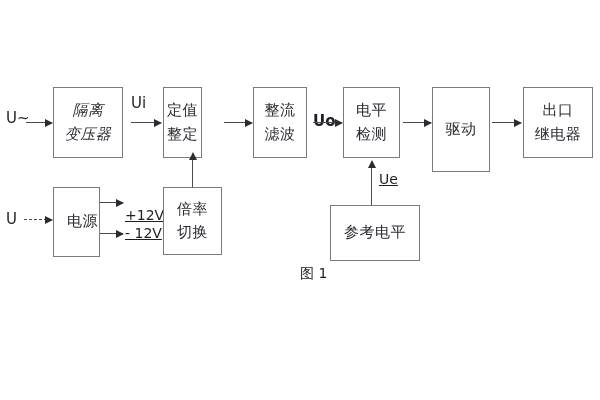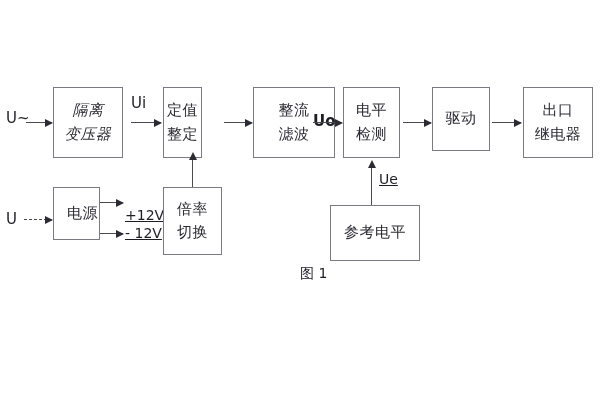--- a/index.html
+++ b/index.html
@@ -117,51 +117,51 @@
   <div class="label" style="left:131px; top:96px;">Ui</div>
   <div class="harrow" style="left:131px; top:122px; width:30px;"></div>
 
   <div class="block" style="left:163px; top:87px; width:39px; height:71px;">
     <span class="line">定值</span>
     <span class="line">整定</span>
   </div>
 
   <div class="harrow" style="left:224px; top:122px; width:28px;"></div>
 
-  <div class="block" style="left:253px; top:87px; width:82px; height:71px;">
+  <div class="block" style="left:253px; top:87px; width:54px; height:71px;">
     <span class="line">整流</span>
     <span class="line">滤波</span>
   </div>
 
   <div class="label" style="left:313px; top:114px;font-weight:bold;">Uo</div>
   <div class="harrow" style="left:313px; top:122px; width:29px;"></div>
 
   <div class="block" style="left:343px; top:87px; width:57px; height:71px;">
     <span class="line">电平</span>
     <span class="line">检测</span>
   </div>
 
   <div class="harrow" style="left:403px; top:122px; width:28px;"></div>
 
-  <div class="block" style="left:432px; top:87px; width:58px; height:64px;">
+  <div class="block" style="left:432px; top:87px; width:58px; height:85px;">
     <span class="line">驱动</span>
   </div>
 
   <div class="harrow" style="left:492px; top:122px; width:29px;"></div>
 
   <div class="block" style="left:523px; top:87px; width:70px; height:71px;">
     <span class="line">出口</span>
     <span class="line">继电器</span>
   </div>
 
   <div class="label" style="left:6px; top:212px;">U</div>
 
   <div class="harrow dashed" style="left:24px; top:219px; width:28px;"></div>
 
-  <div class="block" style="left:53px; top:187px; width:47px; height:53px;padding-left:12px;">
+  <div class="block" style="left:53px; top:187px; width:47px; height:70px;padding-left:12px;">
     <span class="line">电源</span>
   </div>
 
   <div class="harrow" style="left:100px; top:202px; width:23px;"></div>
   <div class="label small" style="left:125px; top:189px;margin-top:19px;">+12V</div>
 
   <div class="harrow" style="left:100px; top:233px; width:23px;"></div>
   <div class="label small" style="left:125px; top:226px;">- 12V</div>
 
   <div class="block" style="left:163px; top:187px; width:59px; height:68px;">

